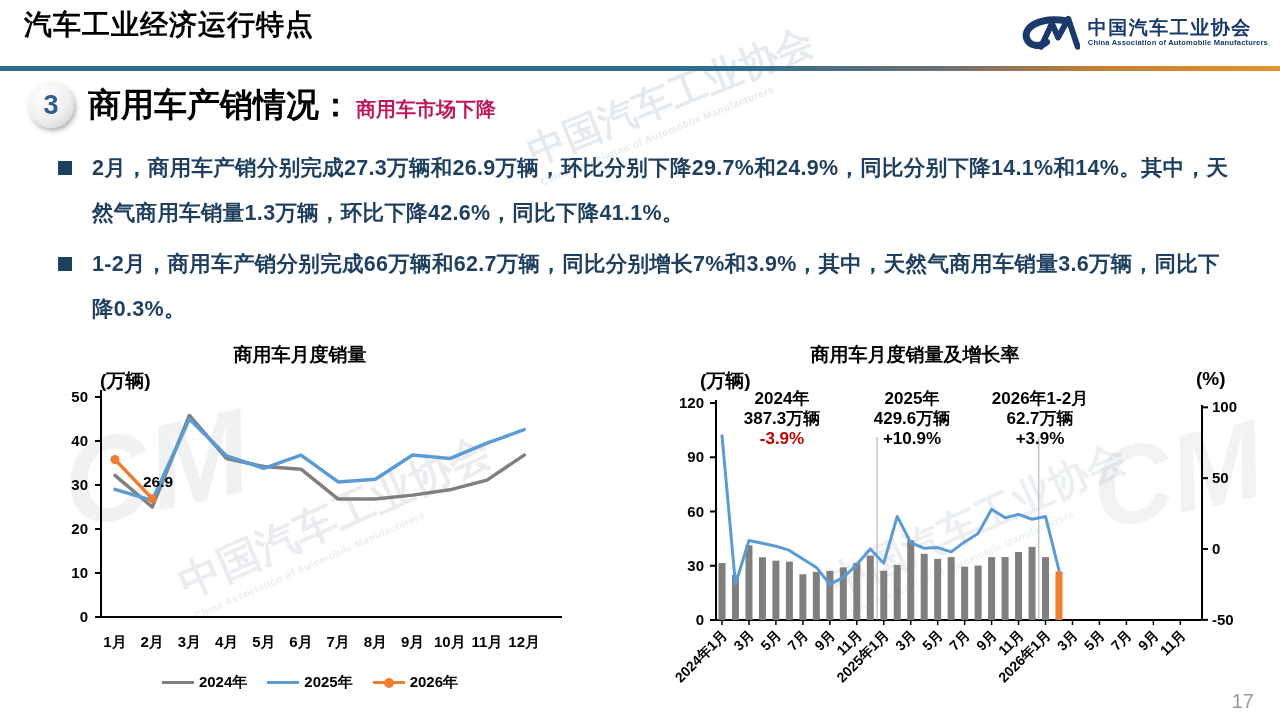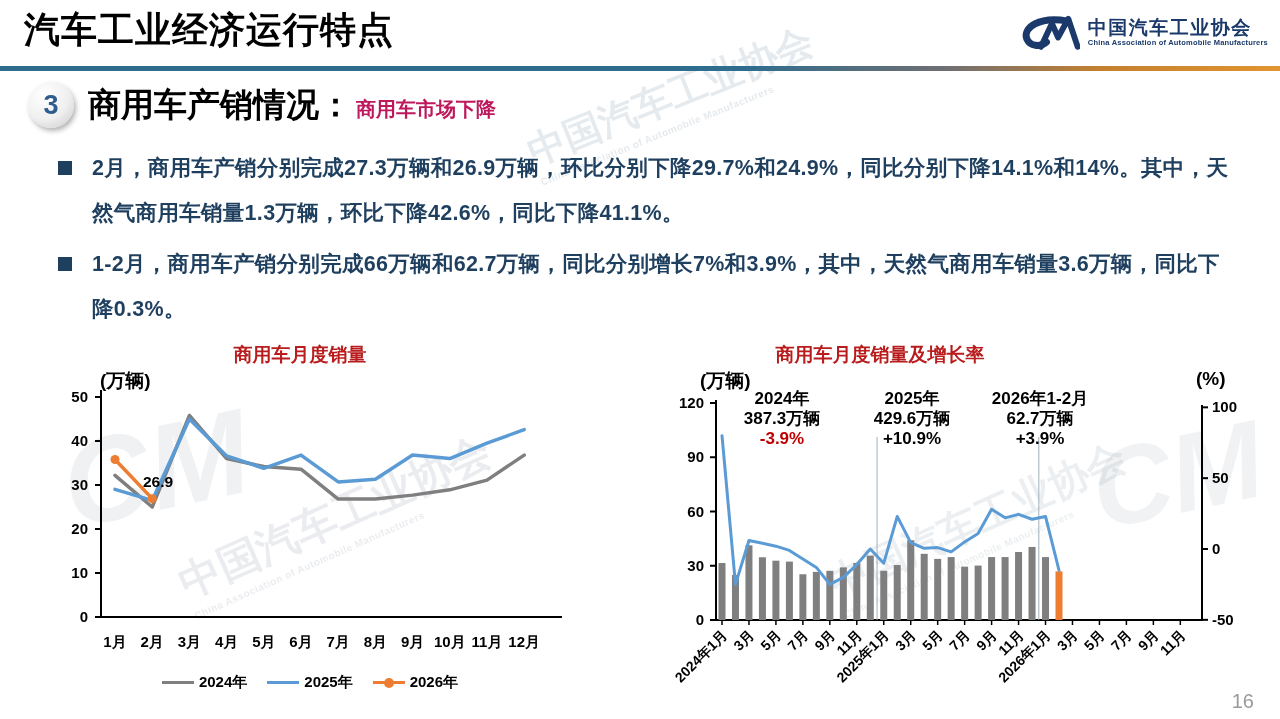--- a/index.html
+++ b/index.html
@@ -1,41 +1,41 @@
 <!DOCTYPE html>
 <html><head>
 <meta charset="utf-8">
 <style>
   html,body{margin:0;padding:0;background:#eee;}
   .stage{position:relative;width:1280px;height:719px;background:#fff;overflow:hidden;
          font-family:"Liberation Sans",sans-serif;margin:0 auto;}
   .abs{position:absolute;}
   
-  .page-title{left:24px;top:6px;font-size:36px;font-weight:900;color:#000;letter-spacing:1px;}
+  .page-title{left:24px;top:6px;font-size:28px;font-weight:900;color:#000;letter-spacing:1px;}
   .hdr-rule{left:0;top:66px;width:1280px;height:5px;
     background:linear-gradient(90deg,#2f6d8f 0%,#2f6d8f 58%,#6f6f72 74%,#c4802f 86%,#e2952f 100%);}
   .logo{right:12px;top:10px;display:flex;align-items:center;gap:8px;}
   .logo-txt{display:flex;flex-direction:column;line-height:1.15;}
   .logo-cn{font-size:19px;font-weight:800;color:#1b3a6b;letter-spacing:1.5px;}
   .logo-en{font-size:7.5px;font-weight:700;color:#1b3a6b;letter-spacing:.2px;}
   
   .section-row{left:28px;top:82px;display:flex;align-items:center;gap:14px;}
   .badge{width:46px;height:46px;border-radius:50%;
     background:radial-gradient(circle at 35% 28%,#ffffff 0%,#efefef 55%,#c9c9c9 100%);
     box-shadow:2px 3px 5px rgba(0,0,0,.3);display:flex;align-items:center;justify-content:center;}
   .badge span{font-size:27px;font-weight:700;color:#2f5d8f;}
   .sec-title{font-size:33px;font-weight:900;color:#000;}
   .sec-sub{font-size:20px;font-weight:900;color:#be185d;margin-left:4px;}
   
   .bullets{left:56px;top:146px;width:1180px;}
   .bullet{position:relative;padding-left:36px;font-size:21.5px;font-weight:600;
           color:#1f3f5f;line-height:45px;letter-spacing:.3px;}
   .bullet .sq{position:absolute;left:2px;top:15px;width:14px;height:14px;background:#1f3f5f;}
   
-  .ct{font-size:19px;font-weight:800;color:#b91c1c;text-align:center;}
+  .ct{font-size:19px;font-weight:800;color:#000000;text-align:center;}
   .unit{font-size:19px;font-weight:700;color:#000;}
   .legend{left:110px;top:673px;width:400px;display:flex;justify-content:center;gap:20px;
           font-size:15px;font-weight:700;color:#000;align-items:center;}
   .leg-item{display:flex;align-items:center;gap:5px;}
   .sw{display:inline-block;width:32px;height:3.5px;position:relative;}
   .sw.dot::after{content:'';position:absolute;left:11px;top:-3.2px;width:10px;height:10px;
                  border-radius:50%;background:#ed7d31;}
   .pagenum{right:26px;bottom:6px;font-size:20px;color:#9a9a9a;}
   
   .wm{pointer-events:none;white-space:nowrap;transform-origin:0 0;}
@@ -92,21 +92,21 @@
       <span class="sq"></span>
       <span>2月，商用车产销分别完成27.3万辆和26.9万辆，环比分别下降29.7%和24.9%，同比分别下降14.1%和14%。其中，天然气商用车销量1.3万辆，环比下降42.6%，同比下降41.1%。</span>
     </div>
     <div class="bullet" style="margin-top:6px;">
       <span class="sq"></span>
       <span>1-2月，商用车产销分别完成66万辆和62.7万辆，同比分别增长7%和3.9%，其中，天然气商用车销量3.6万辆，同比下降0.3%。</span>
     </div>
   </div>
 
   <div class="abs ct" style="left:140px;top:342px;width:320px;">商用车月度销量</div>
-  <div class="abs ct" style="left:720px;top:342px;width:320px;">商用车月度销量及增长率</div>
+  <div class="abs ct" style="left:755px;top:342px;width:320px;">商用车月度销量及增长率</div>
   <div class="abs unit" style="left:100px;top:368px;">(万辆)</div>
   <div class="abs unit" style="left:700px;top:368px;">(万辆)</div>
   <div class="abs unit" style="left:1196px;top:368px;">(%)</div>
 
   <svg id="charts" class="abs" style="left:0;top:0;" width="1280" height="719">
       <g>
         <line x1="101" y1="390" x2="101" y2="618" stroke="#000" stroke-width="2"></line>
         <line x1="95" y1="617" x2="562" y2="617" stroke="#000" stroke-width="2"></line>
         <line x1="95" y1="617" x2="101" y2="617" stroke="#000" stroke-width="2"></line>
         <text x="88" y="622" fill="#000" font-size="15" font-weight="700" text-anchor="end">0</text>
@@ -246,14 +246,14 @@
     <span class="leg-item">
       <span class="sw" style="background: rgb(91, 155, 213);"></span>
       <span>2025年</span>
     </span>
     <span class="leg-item">
       <span class="sw dot" style="background: rgb(237, 125, 49);"></span>
       <span>2026年</span>
     </span>
   </div>
 
-  <div class="abs pagenum">16</div>
+  <div class="abs pagenum">17</div>
 </div>
 
 </body></html>

